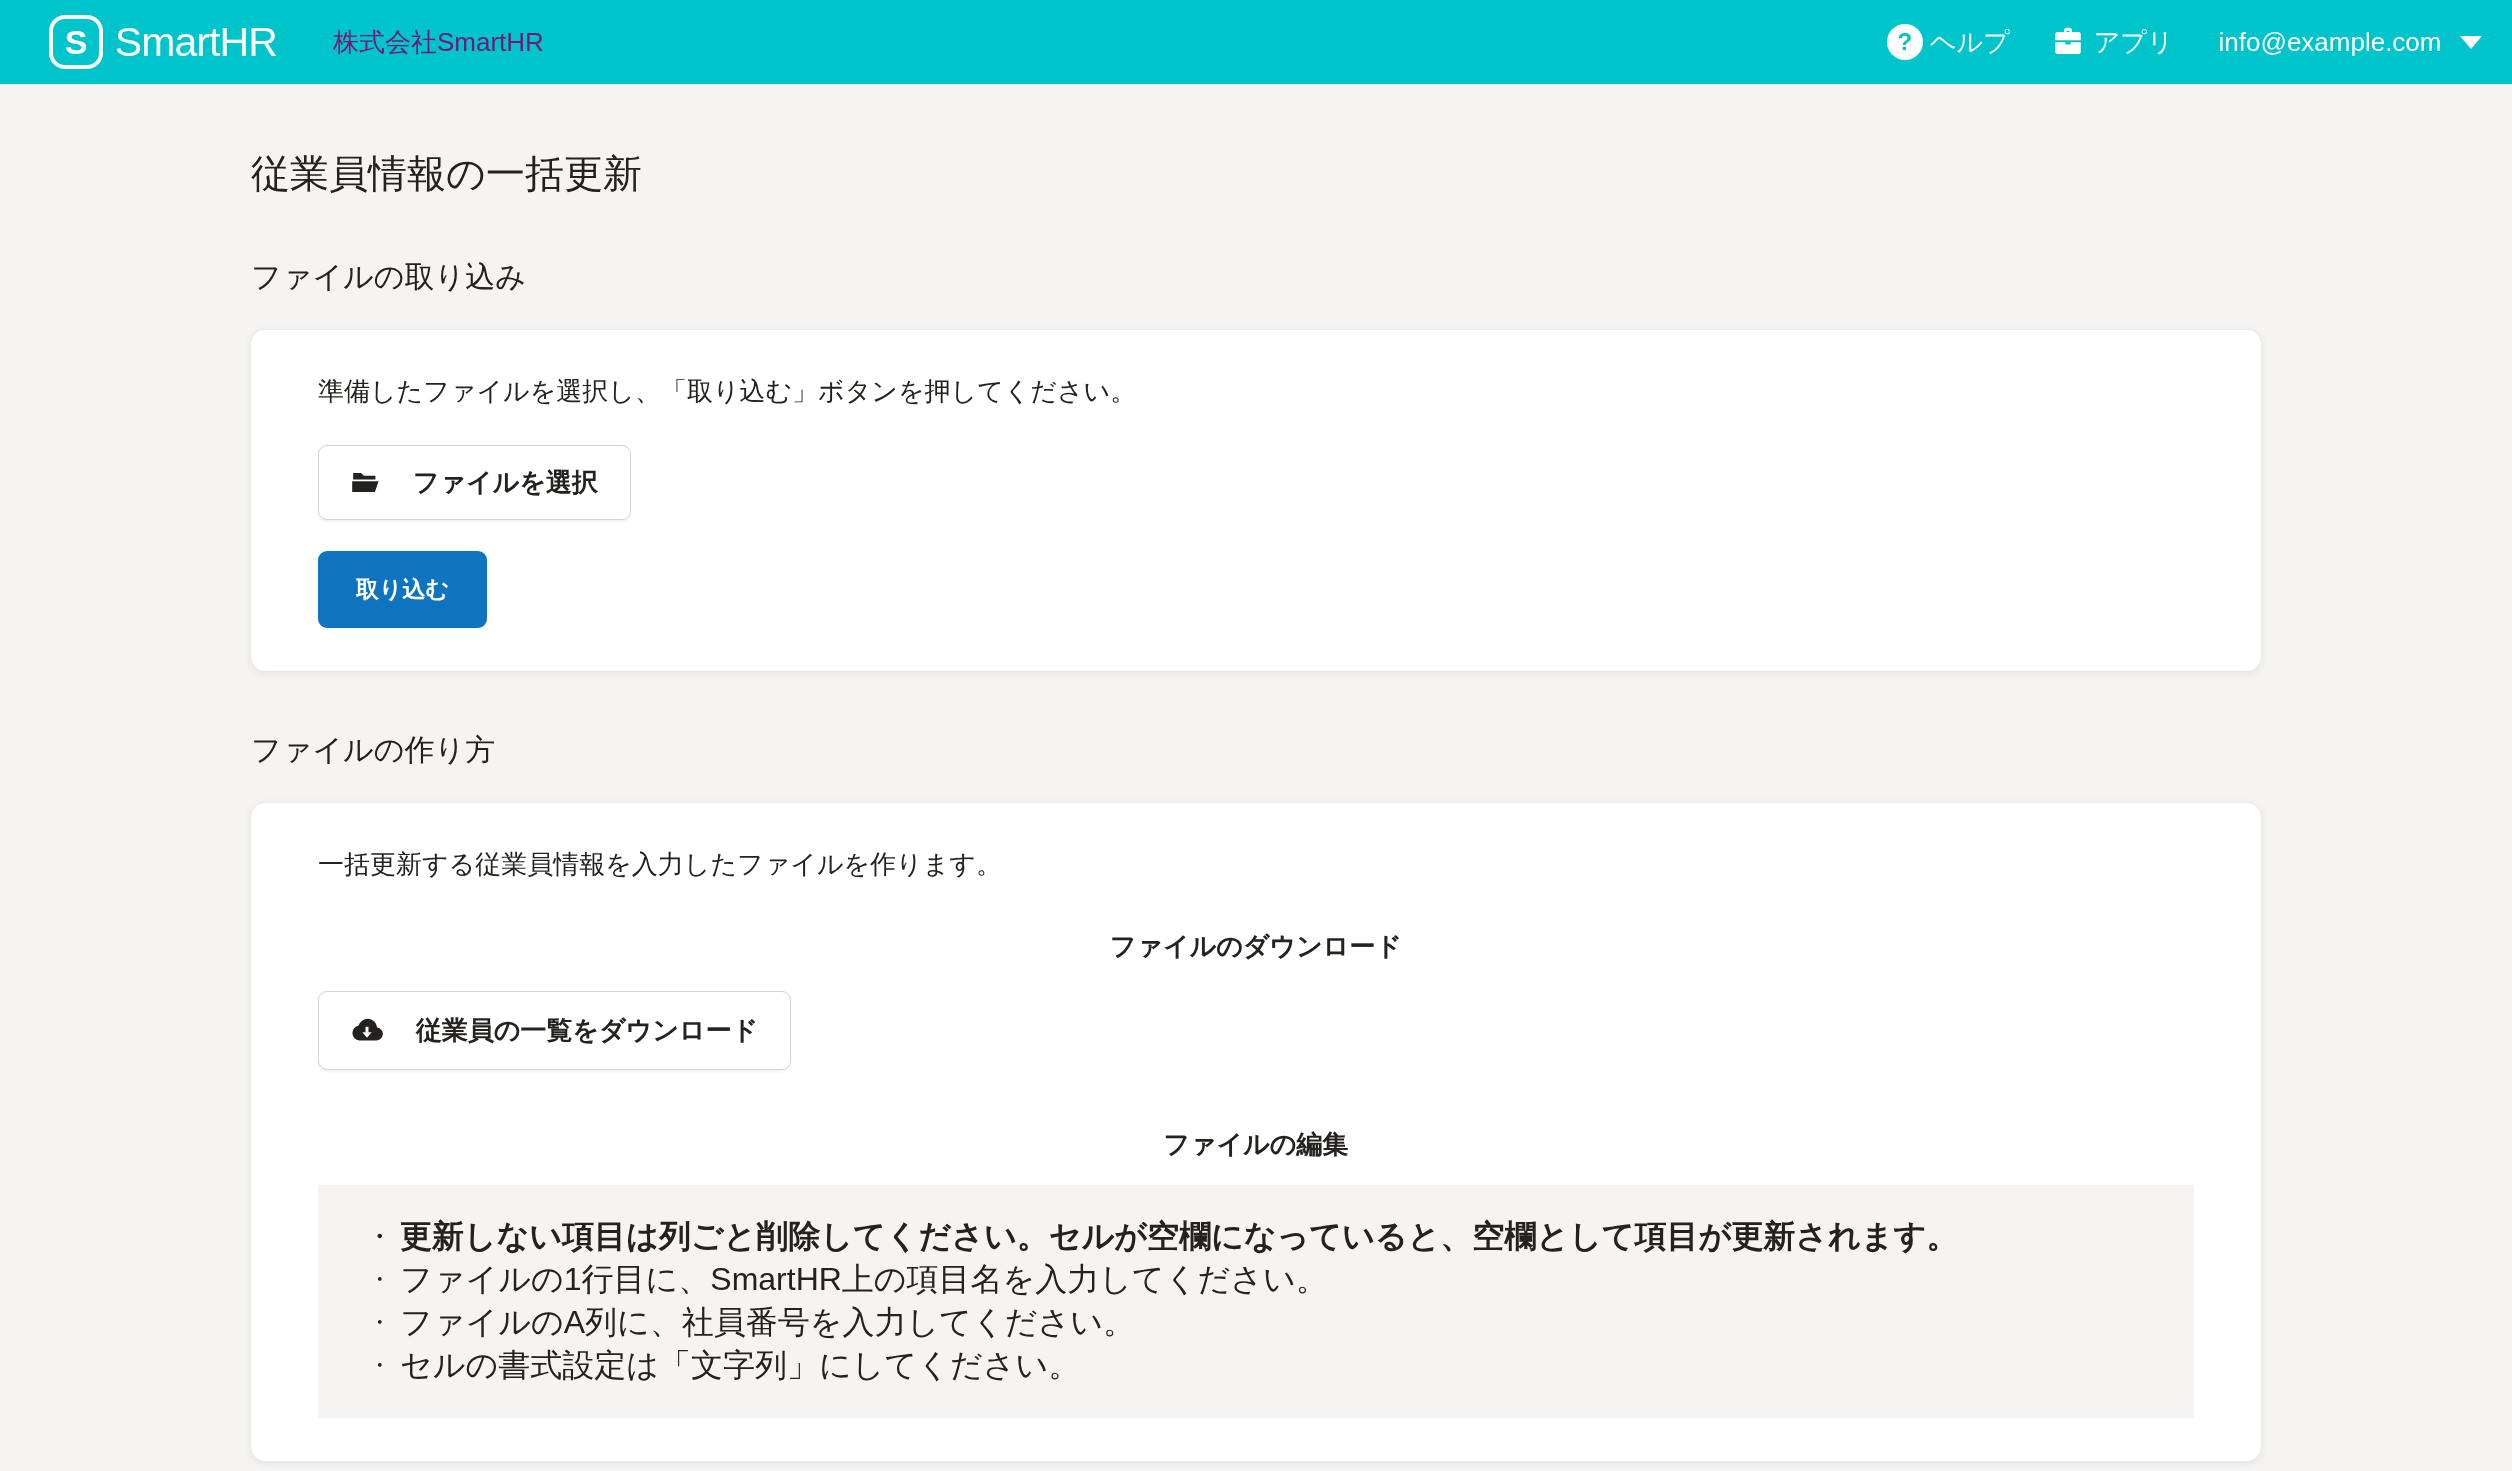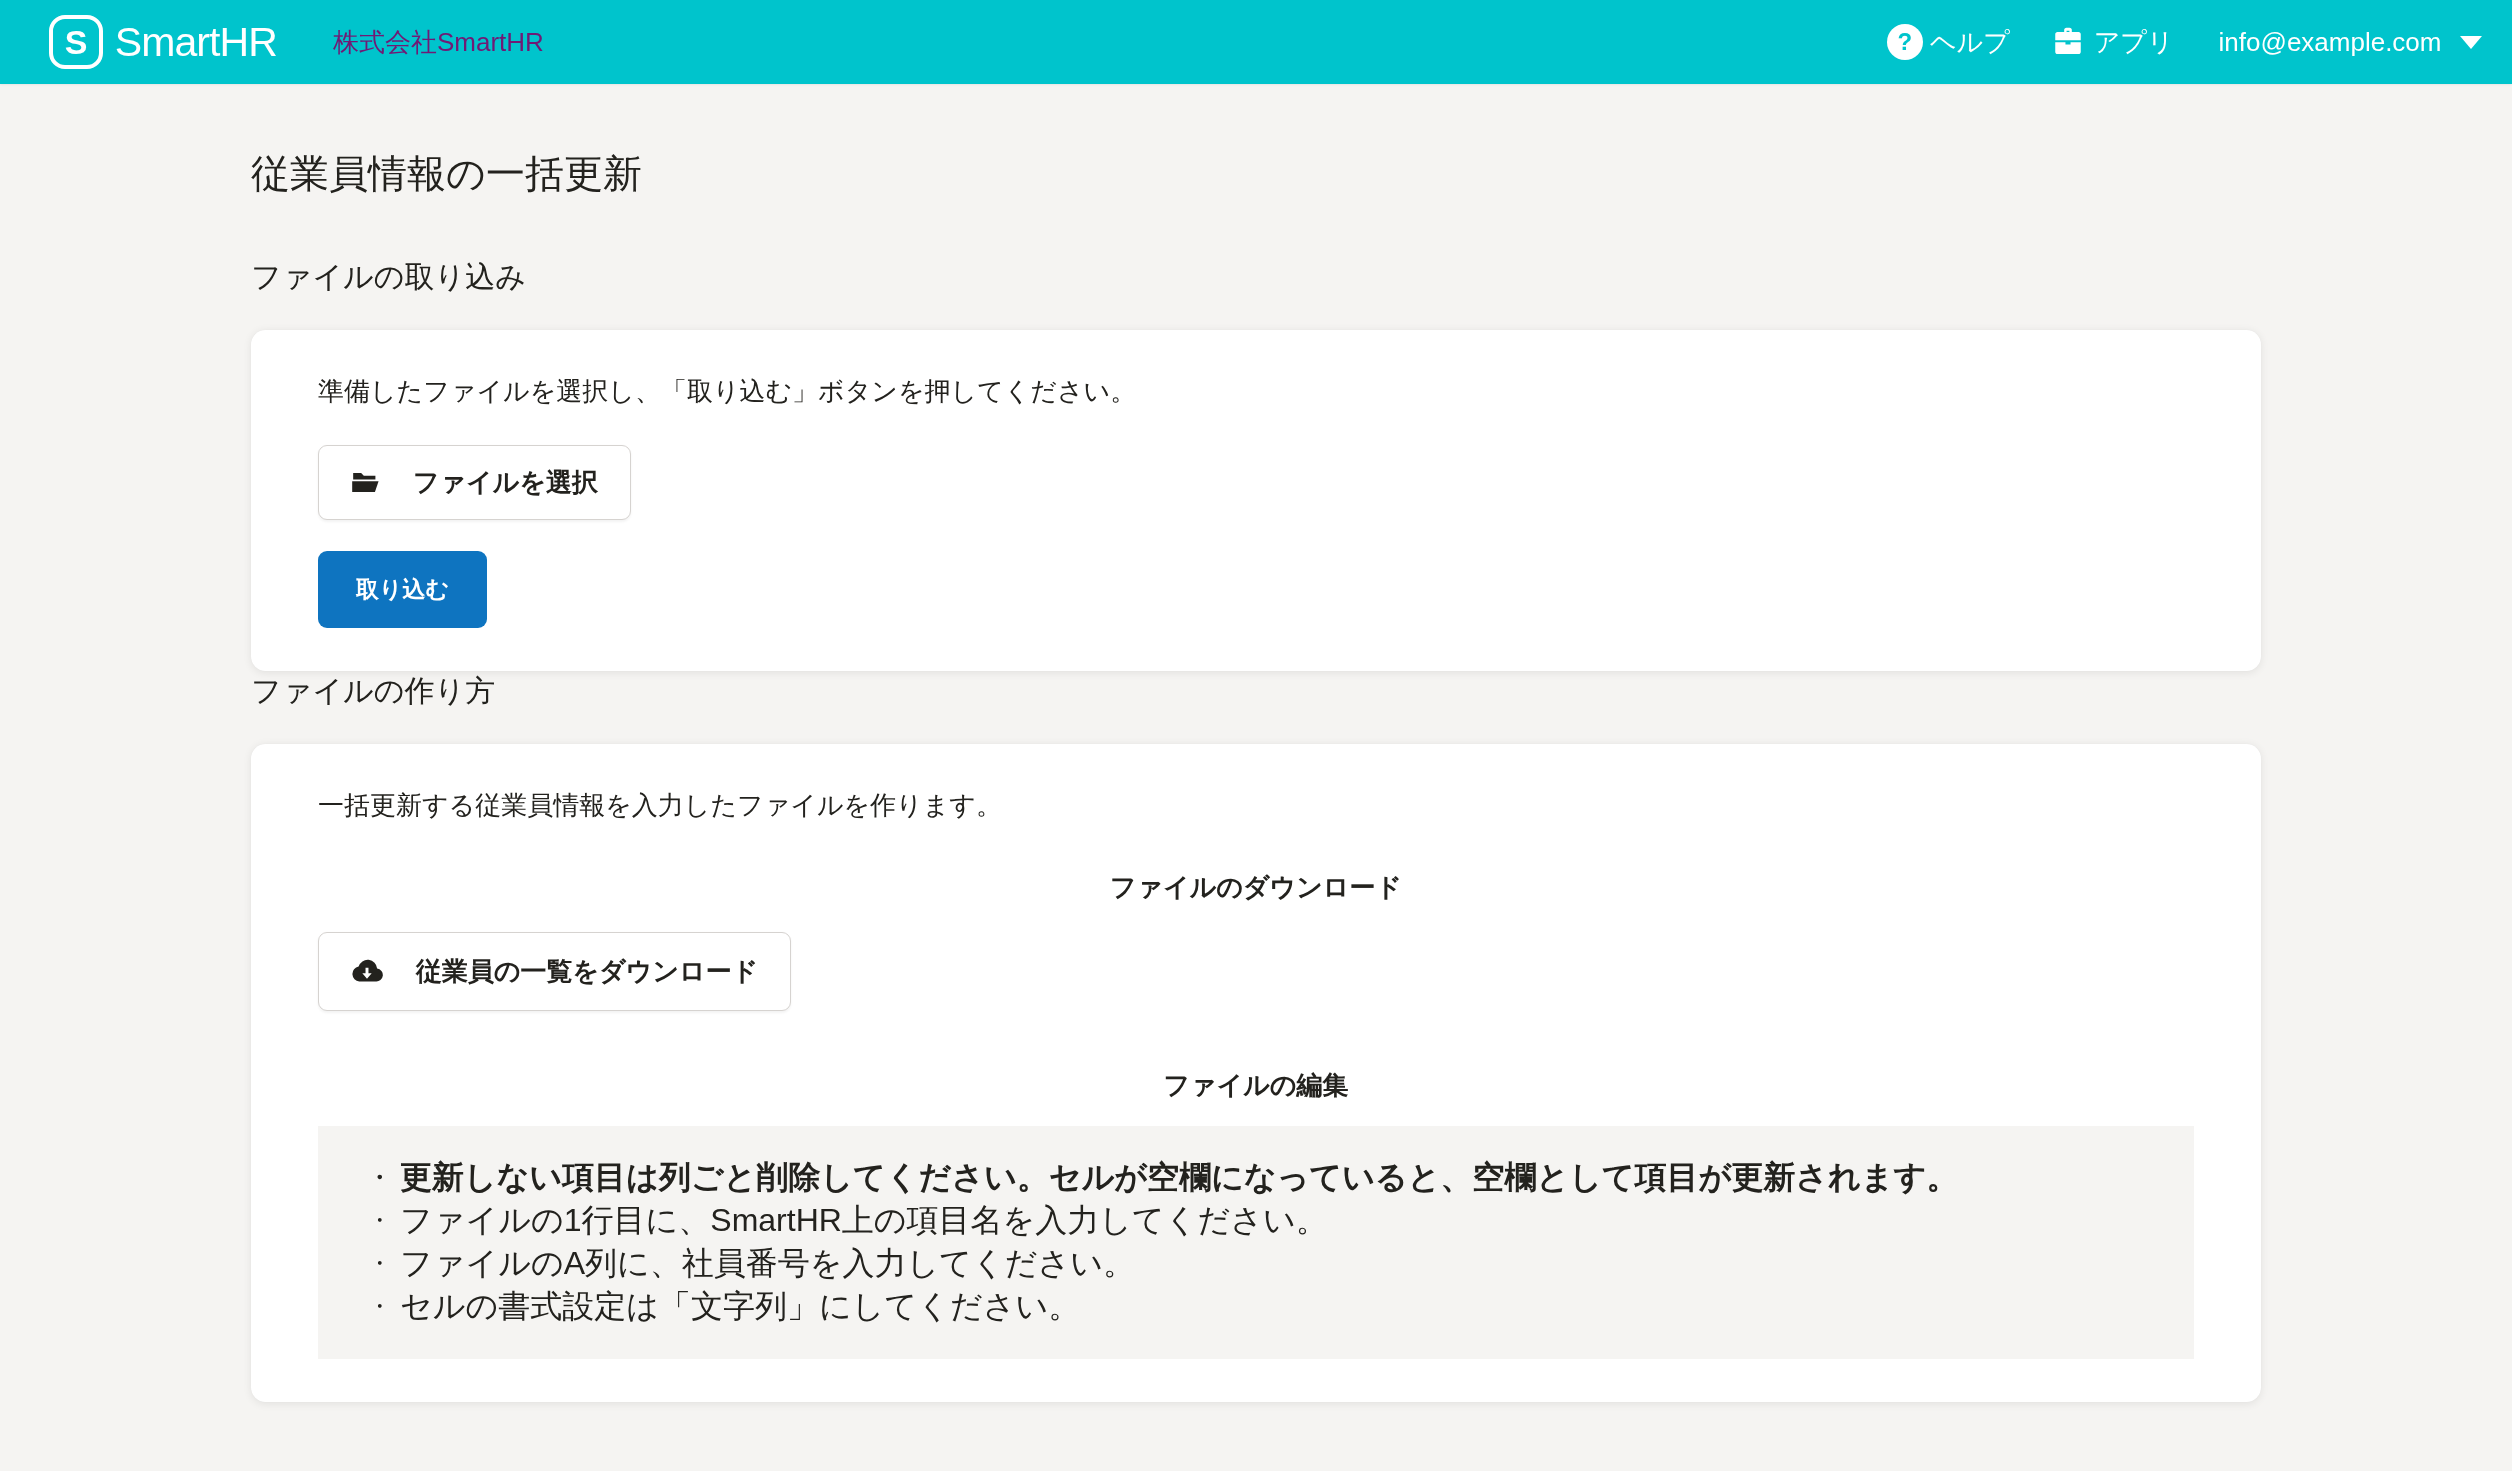--- a/index.html
+++ b/index.html
@@ -51,21 +51,21 @@
     border-left:11.7px solid transparent;
     border-right:11.7px solid transparent;
     border-top:13.5px solid #fff;
   }
 
   
   .main { padding:0 251px; }
   .page-title { font-size:39px; font-weight:400; padding-top:63px; }
   .section-heading { font-size:30px; font-weight:400; }
   .sh-1 { margin-top:56px; }
-  .sh-2 { }
+  .sh-2 { margin-top:59px; }
 
   .card {
     background:#fff;
     border-radius:14.4px;
     box-shadow:0 1.8px 9px rgba(0,0,0,.08), 0 0 0.9px rgba(0,0,0,.06);
     margin-top:32px;
     padding:43px 67px;
   }
   .desc { font-size:26px; line-height:36px; }
 

